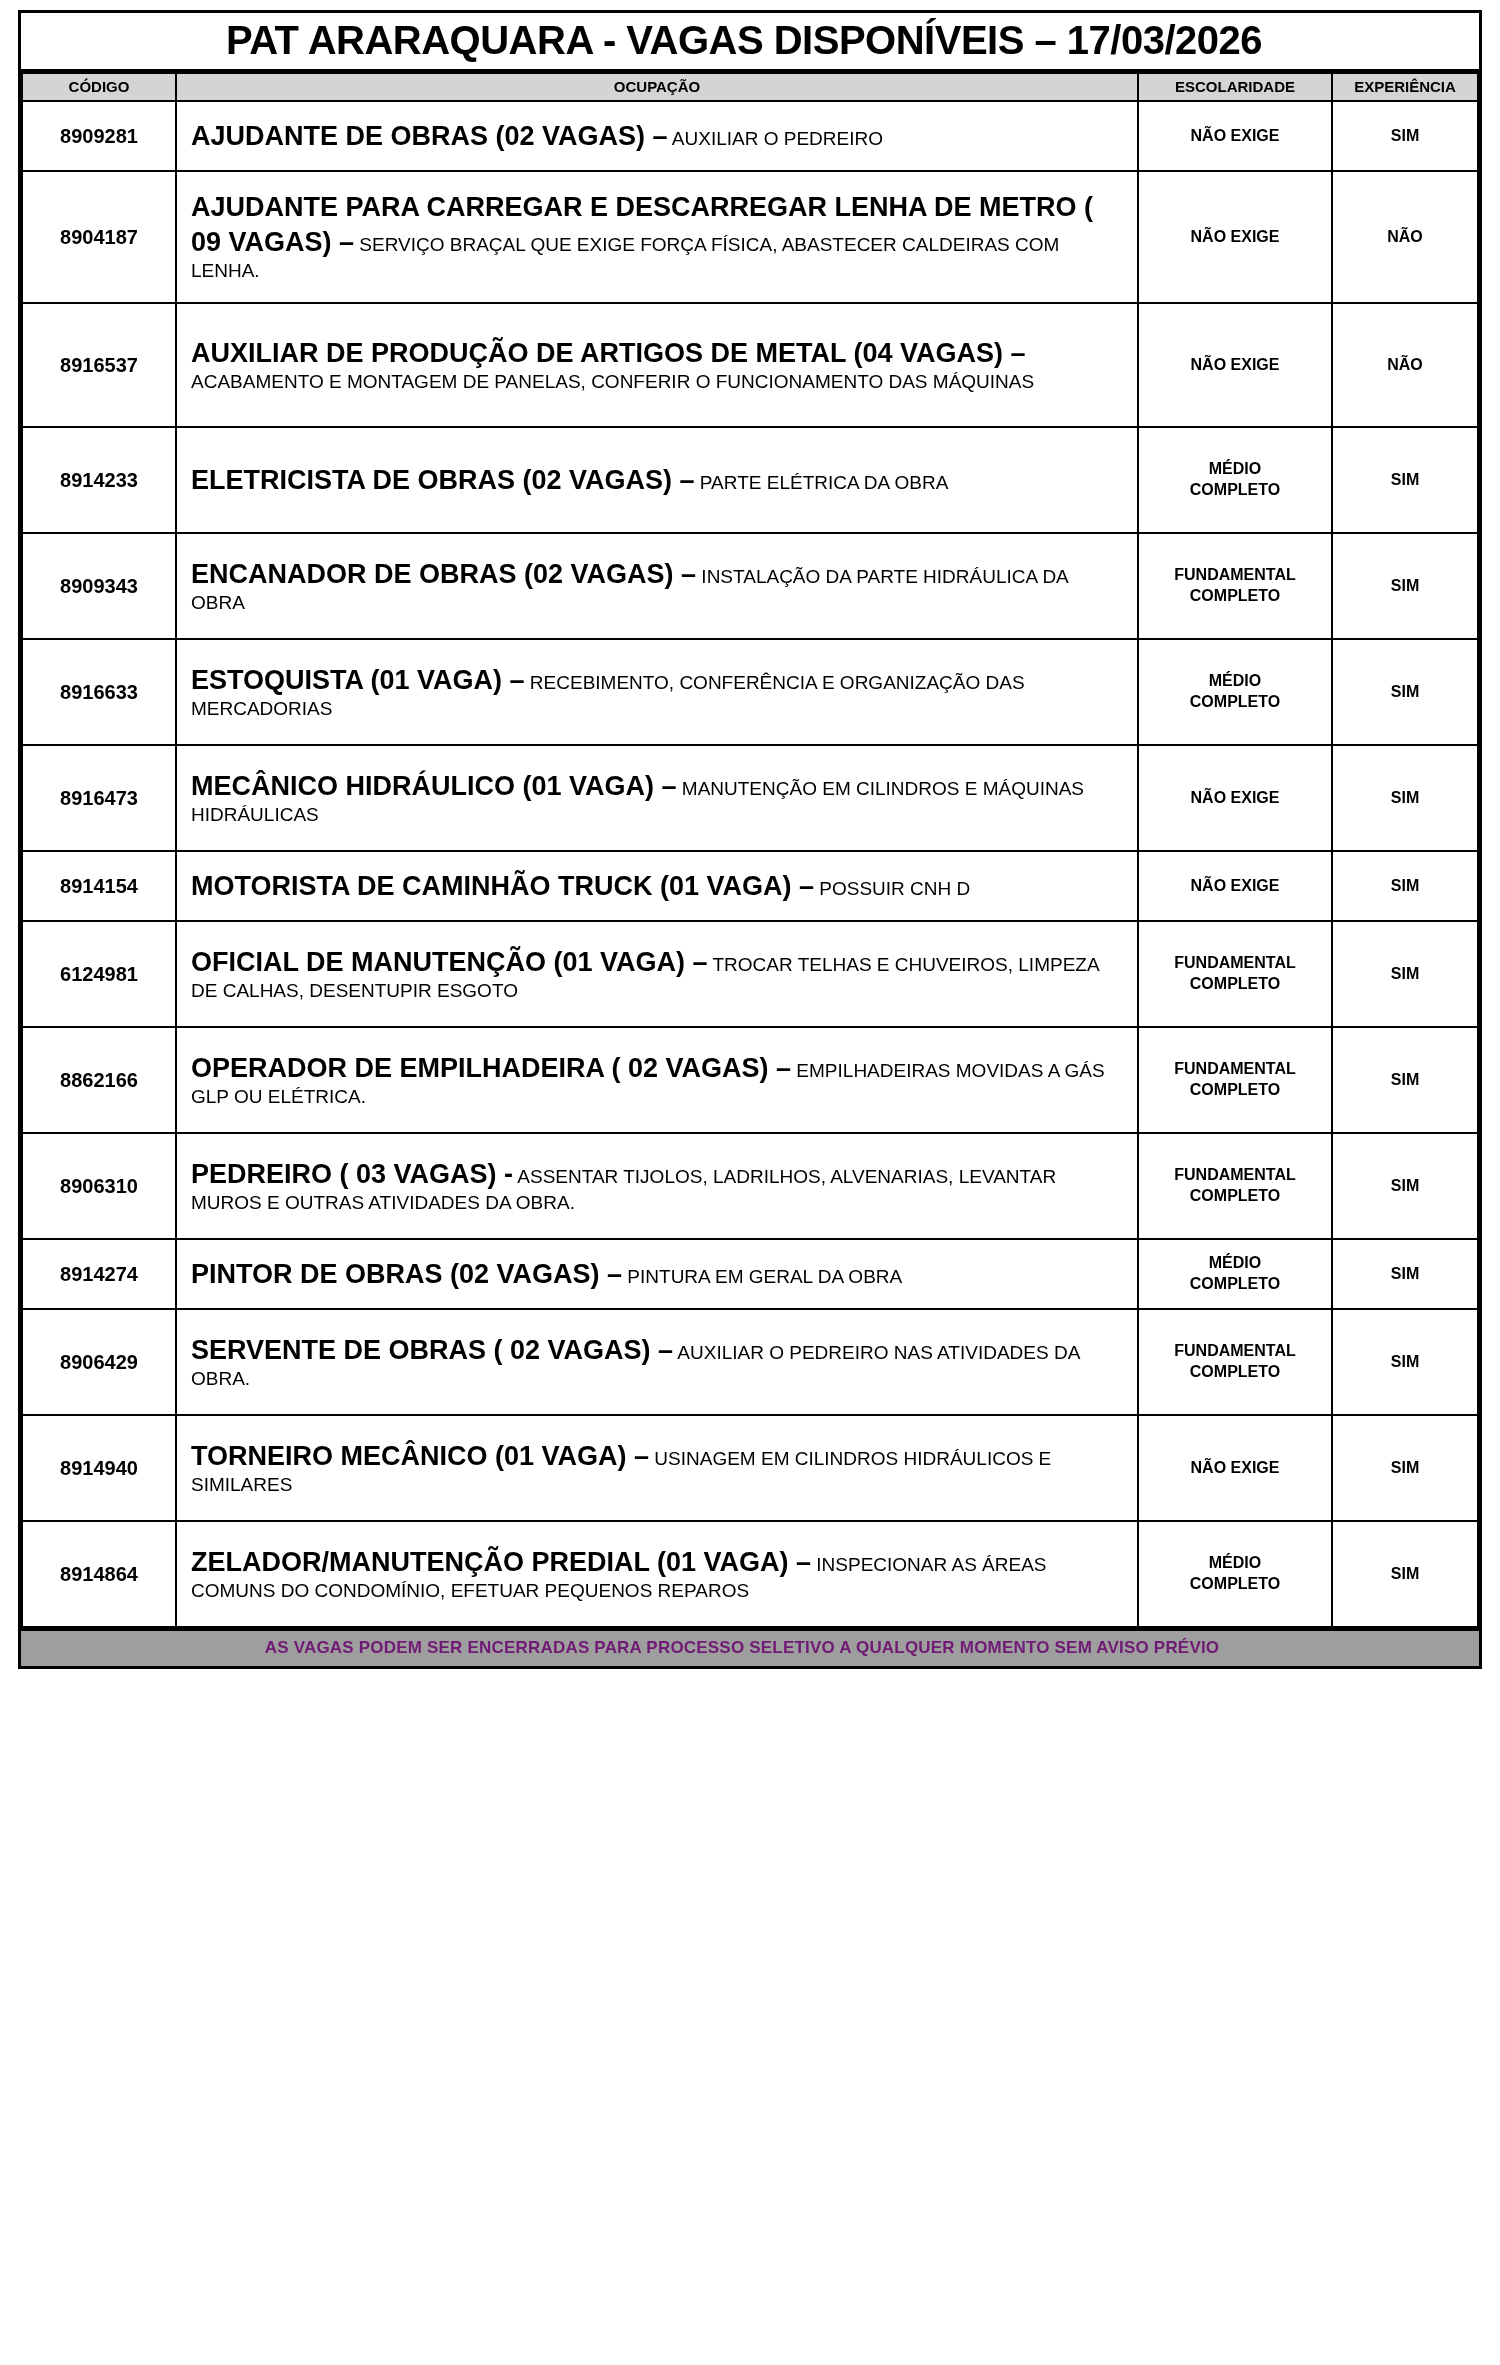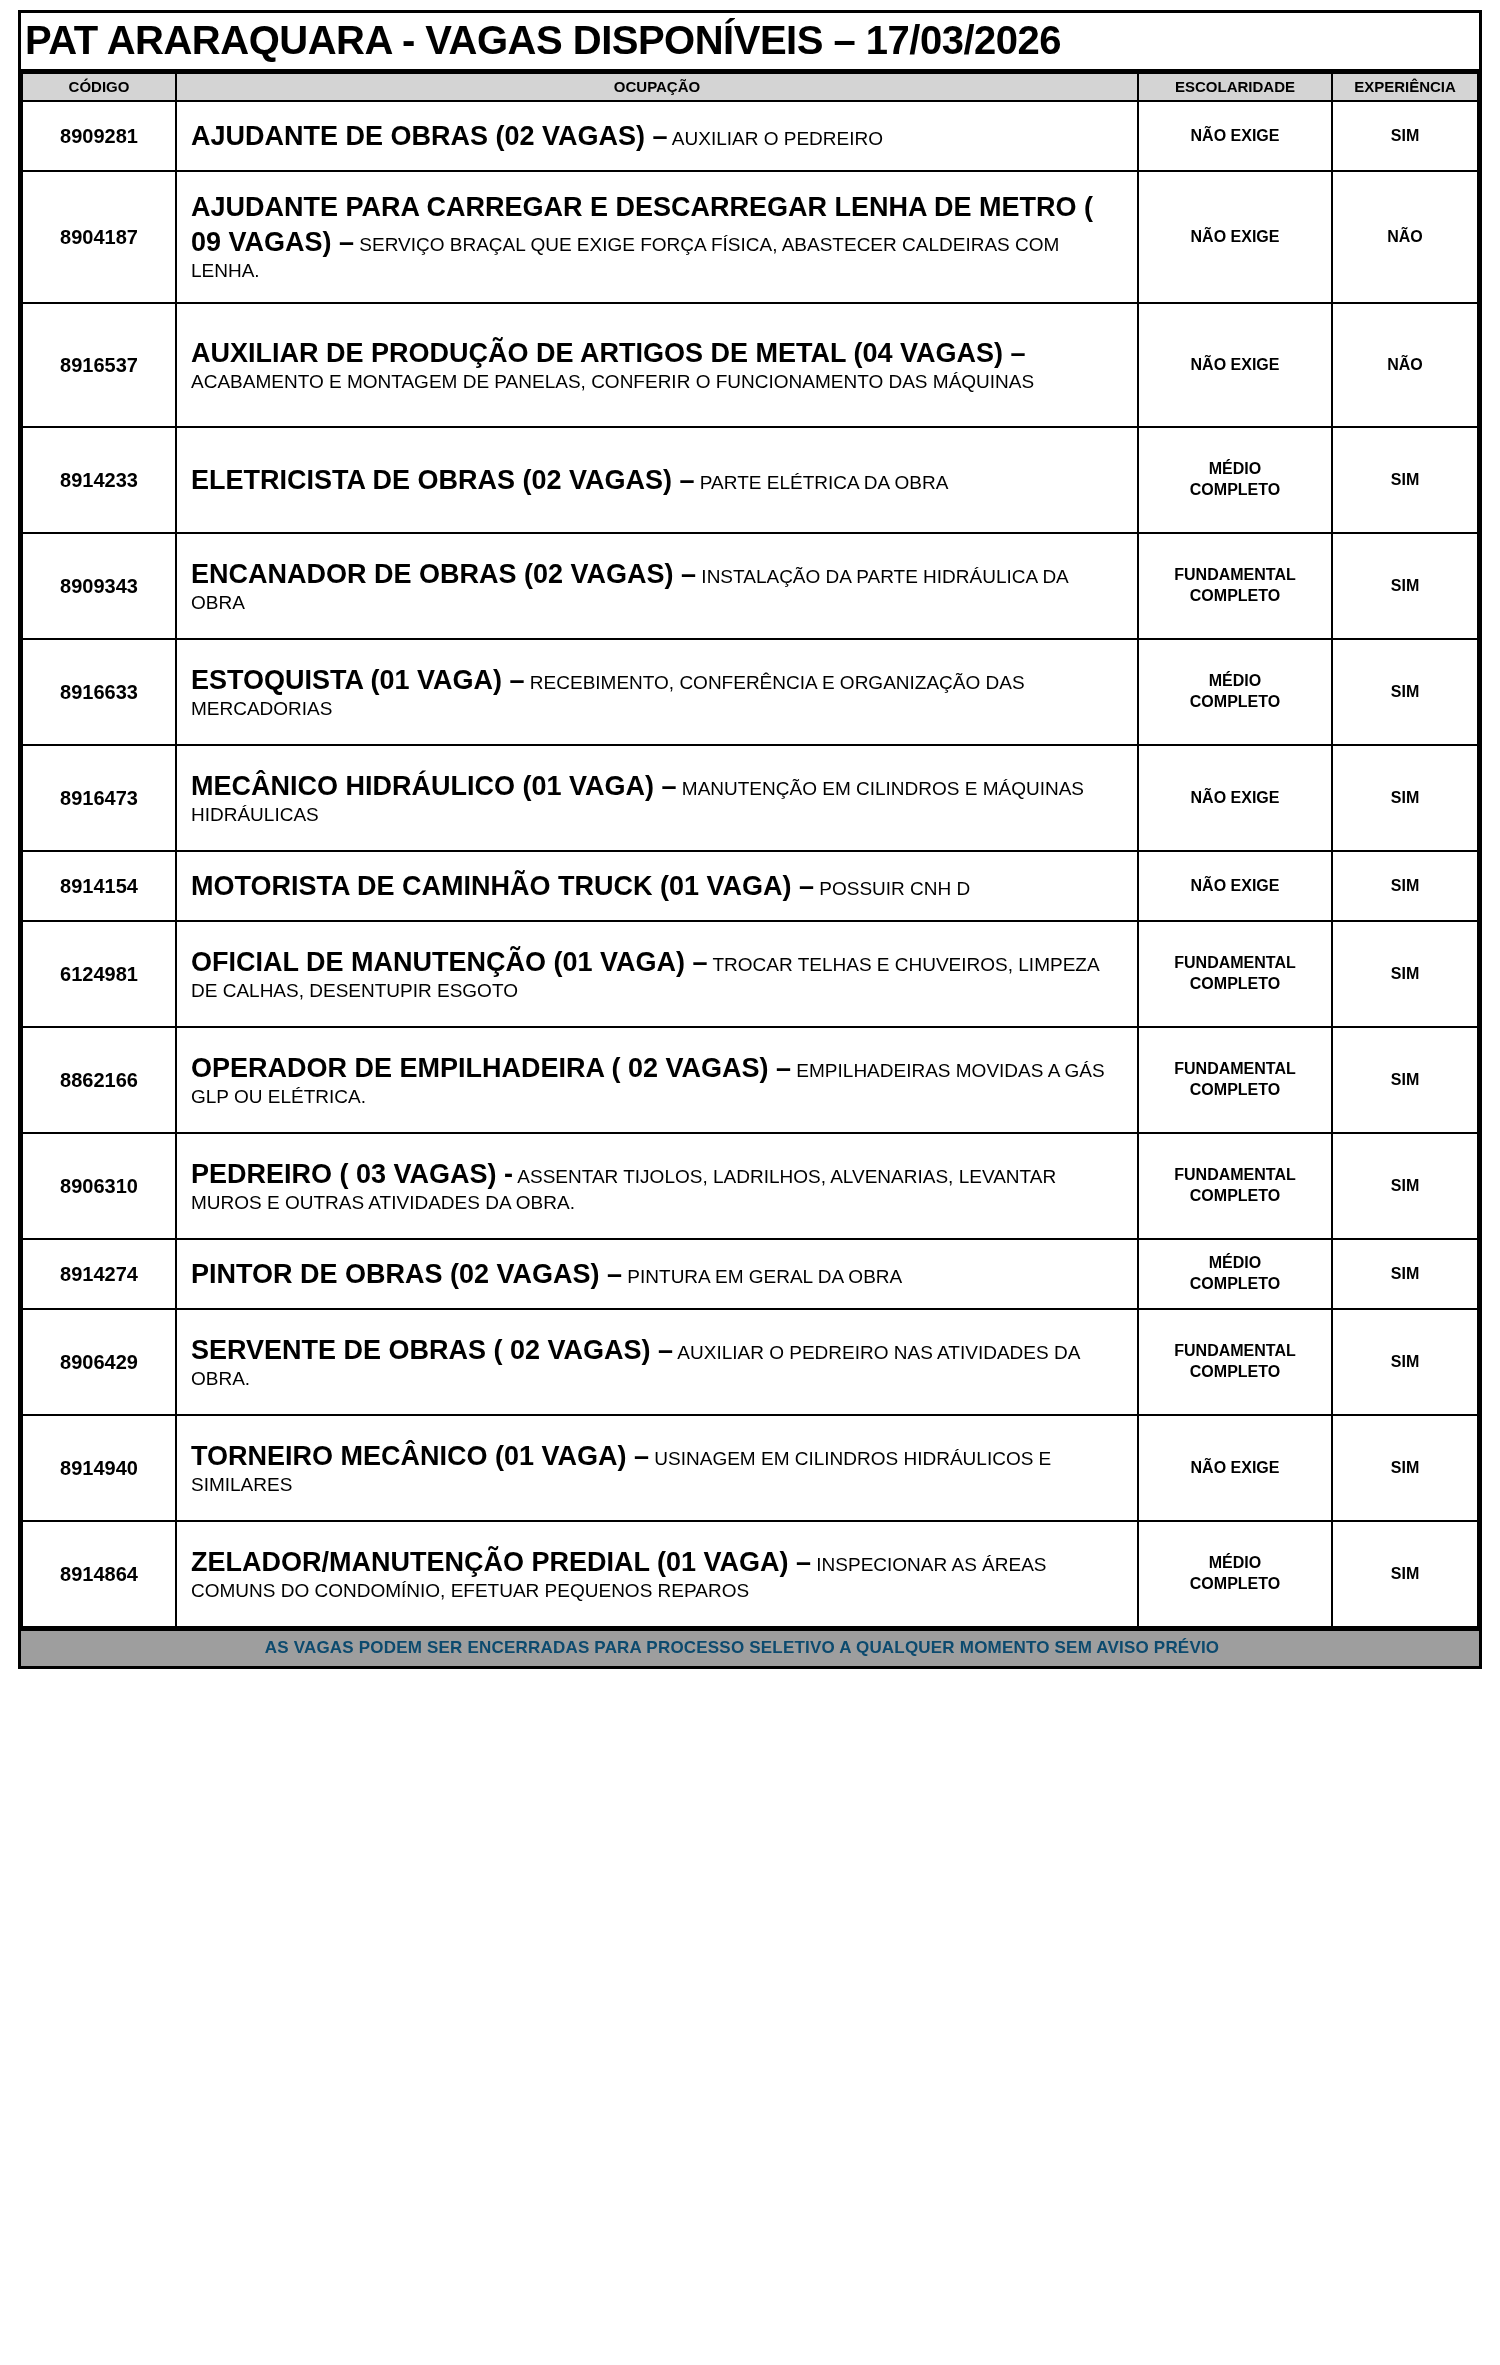--- a/index.html
+++ b/index.html
@@ -19,21 +19,21 @@
     padding: 10px 18px 14px 18px;
   }
   .doc {
     border: 3px solid #000000;
     box-sizing: border-box;
     width: 100%;
   }
   
   .title-bar {
     border-bottom: 3px solid #000000;
-    text-align: left;
+    text-align: center;
     padding: 6px 16px 8px 4px;
   }
   .title-text {
     font-size: 40px;
     font-weight: bold;
     letter-spacing: -0.5px;
     line-height: 1.05;
     white-space: nowrap;
   }
   .subtitle-bar {
@@ -103,21 +103,21 @@
   tr.r-h3 td { height: 110px; }
   tr.r-h4 td { height: 92px; }
   
   .footer-bar {
     background: #9e9e9e;
     border-top: 3px solid #000000;
     text-align: center;
     padding: 7px 20px 8px 4px;
     font-size: 17px;
     font-weight: bold;
-    color: #0c4a6e;
+    color: #701a75;
     letter-spacing: 0.2px;
   }
 </style>
 </head>
 <body>
 
 <div class="page">
   <div class="doc">
 
     <div class="title-bar">

